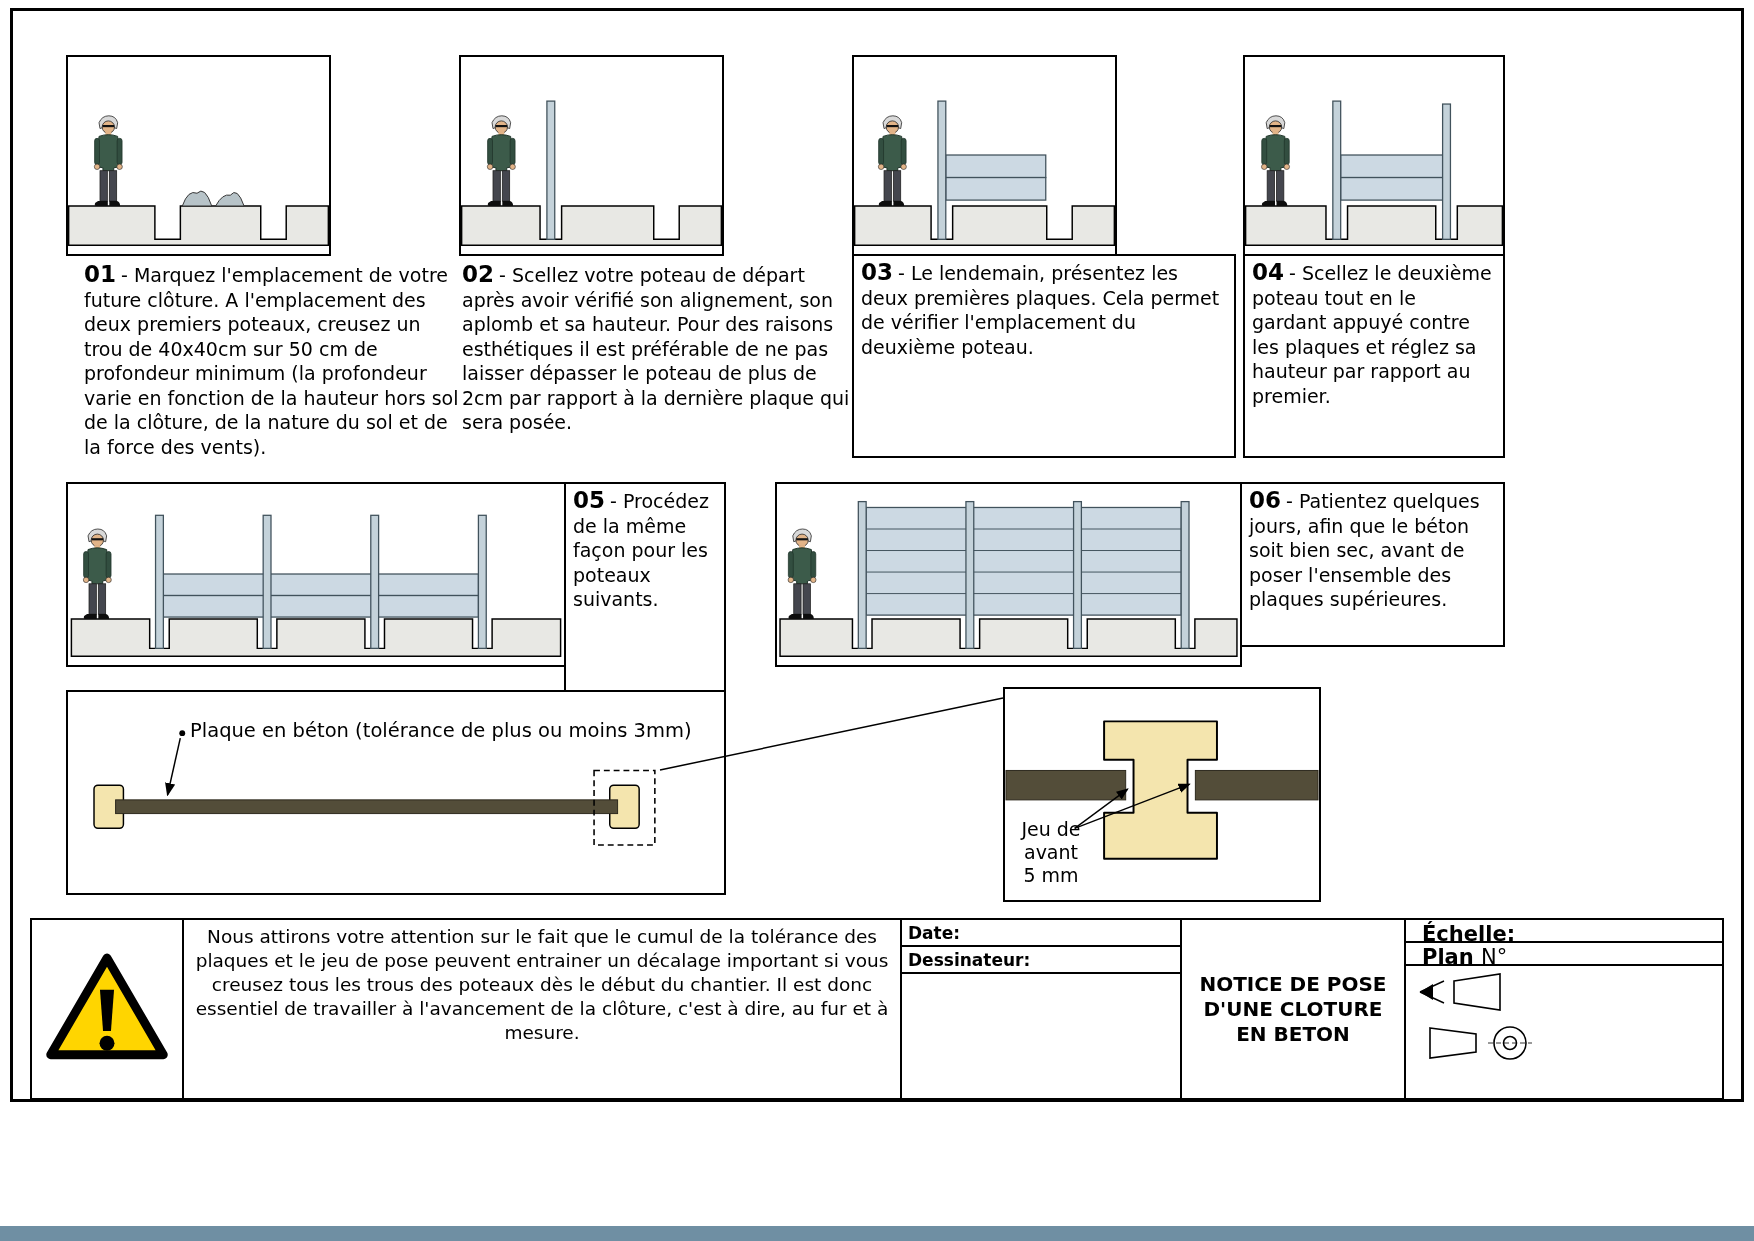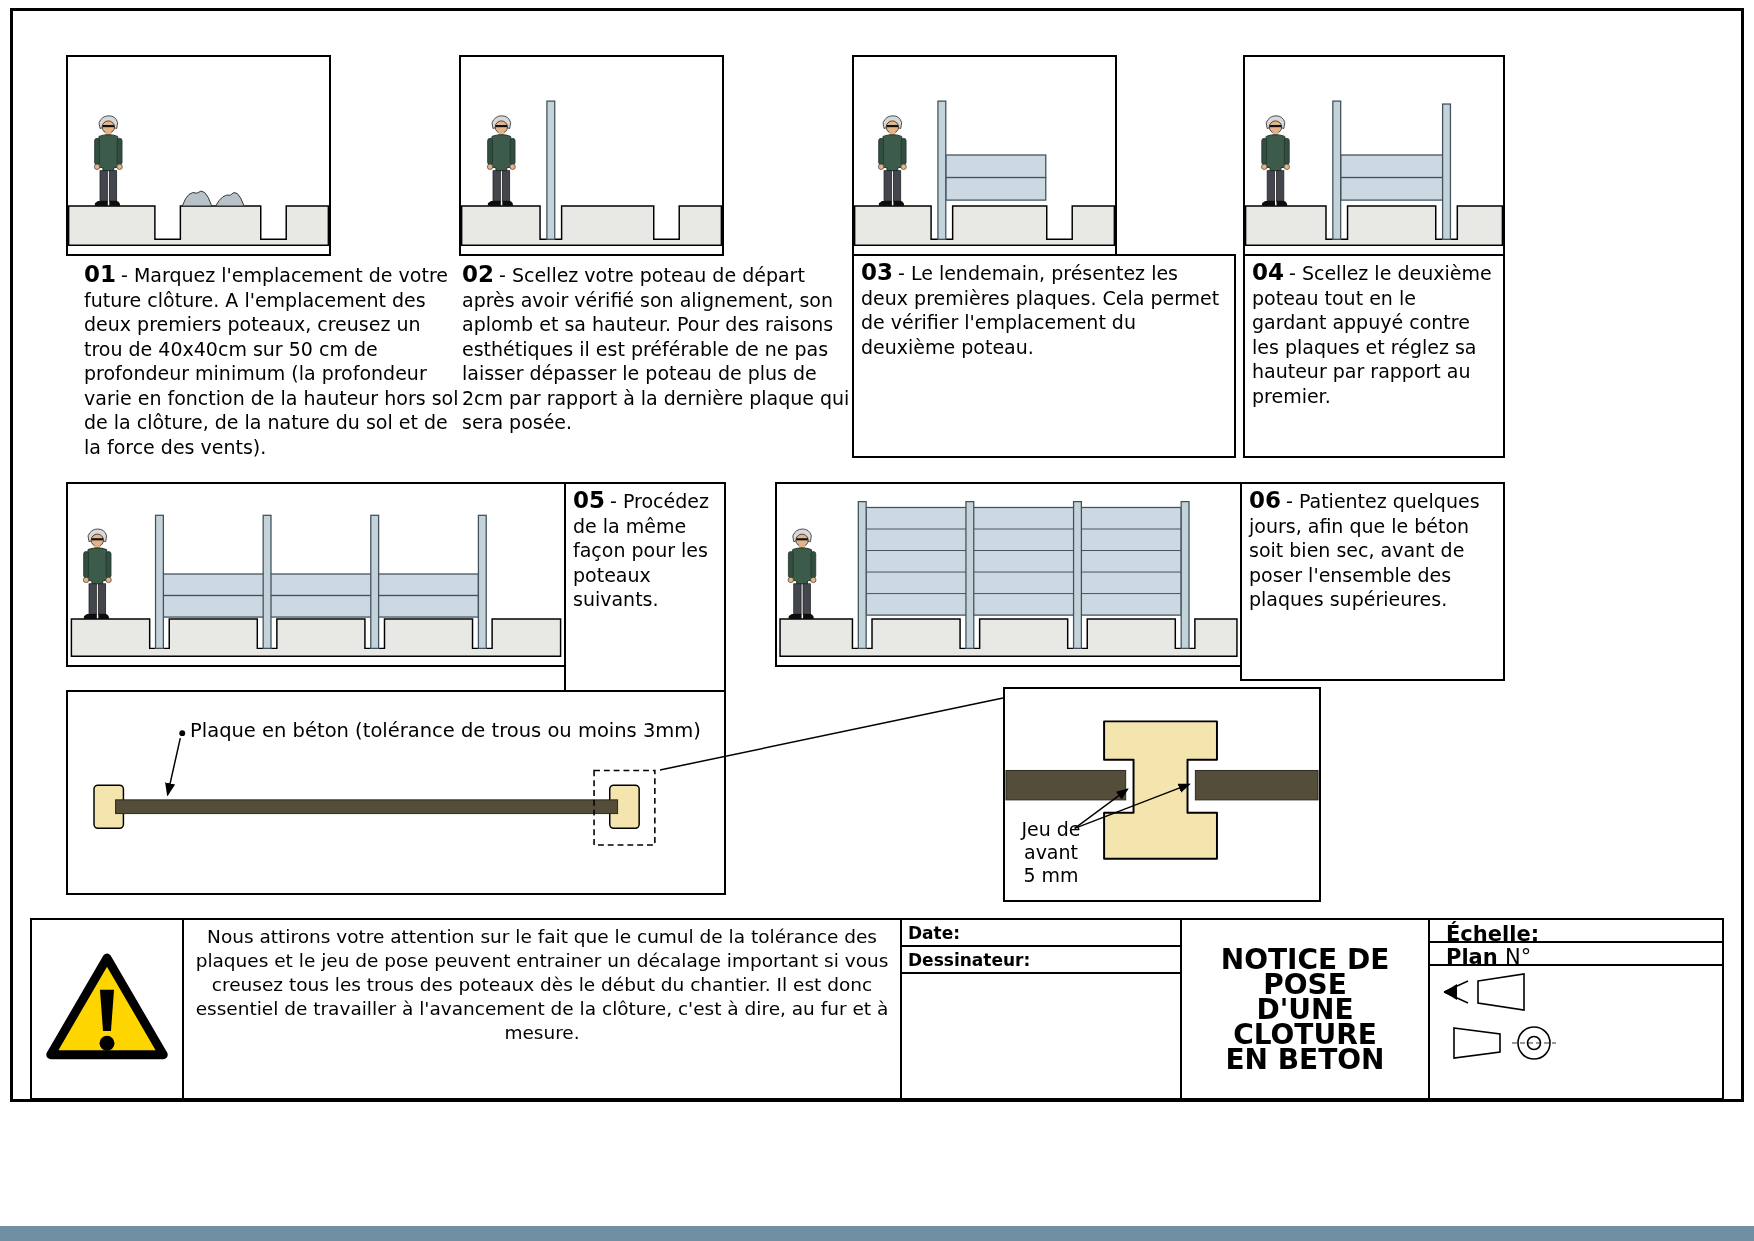--- a/index.html
+++ b/index.html
@@ -15,22 +15,22 @@
   #banner-strip{height:28px;border-bottom:2px solid #000;background:#ff5a52;display:flex;
         align-items:center;justify-content:center;font-weight:bold;font-size:18.5px;white-space:nowrap;}
   #footer-table{left:30px;top:918px;width:1694px;height:182px;border:2px solid #000;display:flex;flex-direction:column;}
   #footer-row{flex:1;display:flex;min-height:0;border-radius:32px;}
   .fcell{box-sizing:border-box;height:100%;}
   #warn-cell{width:152px;border-right:2px solid #000;display:flex;align-items:center;justify-content:center;}
   #para-cell{width:718px;border-right:2px solid #000;padding:5px 10px 0 10px;text-align:center;
         font-size:18.5px;line-height:24px;}
   #date-cell{width:280px;border-right:2px solid #000;}
   .drow{height:27px;border-bottom:2px solid #000;font-weight:bold;font-size:17px;padding:3px 6px 0 6px;box-sizing:border-box;}
-  #title-cell{width:248px;border-right:2px solid #000;display:flex;flex-direction:column;align-items:center;justify-content:center;
-        font-weight:bold;font-size:28px;line-height:25px;text-align:center;}
+  #title-cell{width:224px;border-right:2px solid #000;display:flex;flex-direction:column;align-items:center;justify-content:center;
+        font-weight:bold;font-size:20px;line-height:25px;text-align:center;}
   #scale-cell{flex:1;}
   .srow{height:23px;border-bottom:2px solid #000;font-weight:bold;font-size:21px;padding:2px 0 0 16px;box-sizing:border-box;}
   .srow .nrm{font-weight:normal;}
   #bottom-strip{left:0;top:1226px;width:1754px;height:15px;background:#6f8fa3;}
   #plaque-label{left:190px;top:719px;font-size:19.5px;}
   #jeu-label{left:1013px;top:818px;width:76px;text-align:center;font-size:19px;line-height:23px;}
   .hiddensvg{position:absolute;width:0;height:0;overflow:hidden;}
 </style>
 </head>
 <body>
@@ -135,40 +135,40 @@
         <line x1="88" y1="90" x2="410" y2="90"></line>
           <line x1="88" y1="112" x2="410" y2="112"></line>
       </g>
       <rect x="80" y="18" width="8" height="150" fill="#c4d2da" stroke="#41525c" stroke-width="1.3"></rect>
       <rect x="190" y="18" width="8" height="150" fill="#c4d2da" stroke="#41525c" stroke-width="1.3"></rect>
       <rect x="300" y="18" width="8" height="150" fill="#c4d2da" stroke="#41525c" stroke-width="1.3"></rect>
       <rect x="410" y="18" width="8" height="150" fill="#c4d2da" stroke="#41525c" stroke-width="1.3"></rect>
       <use href="#man-figure" x="4" y="46"></use>
     </svg>
   </div>
-  <div class="abs steptext textbox" style="left:1240px;top:482px;width:265px;height:199px;">
+  <div class="abs steptext textbox" style="left:1240px;top:482px;width:265px;height:165px;">
     <span class="stepnum">06</span><span>- Patientez quelques jours, afin que le béton soit bien sec, avant de poser l'ensemble des plaques supérieures.</span>
   </div>
 
   <div class="abs imgbox" style="left:66px;top:690px;width:660px;height:205px;">
     <svg viewBox="0 0 660 205">
       <defs>
         <marker id="arw" markerWidth="9" markerHeight="8" refX="8" refY="3.5" orient="auto">
           <path d="M0,0 L9,3.5 L0,7 Z" fill="#000"></path>
         </marker>
       </defs>
       <circle cx="112" cy="42" r="3" fill="#000"></circle>
       <line x1="110" y1="47" x2="97" y2="105" stroke="#000" stroke-width="1.5" marker-end="url(#arw)"></line>
       <rect x="22" y="95" width="30" height="44" rx="4" fill="#f4e5ae" stroke="#000" stroke-width="1.5"></rect>
       <rect x="548" y="95" width="30" height="44" rx="4" fill="#f4e5ae" stroke="#000" stroke-width="1.5"></rect>
       <rect x="44" y="110" width="512" height="14" fill="#534d39" stroke="#2c281c" stroke-width="1"></rect>
       <rect x="532" y="80" width="62" height="76" fill="none" stroke="#000" stroke-width="1.6" stroke-dasharray="6 4"></rect>
     </svg>
   </div>
-  <div class="abs" id="plaque-label">Plaque en béton (tolérance de trous ou moins 3mm)</div>
+  <div class="abs" id="plaque-label">Plaque en béton (tolérance de plus ou moins 3mm)</div>
 
   <svg class="abs" style="left:636px;top:686px;" width="372" height="104">
     <line x1="24" y1="84" x2="367" y2="12" stroke="#000" stroke-width="1.5"></line>
   </svg>
 
   <div class="abs imgbox" style="left:1003px;top:687px;width:318px;height:215px;">
     <svg viewBox="0 0 318 215">
       <defs>
         <marker id="arw2" markerWidth="9" markerHeight="8" refX="8" refY="3.5" orient="auto">
           <path d="M0,0 L9,3.5 L0,7 Z" fill="#000"></path>

